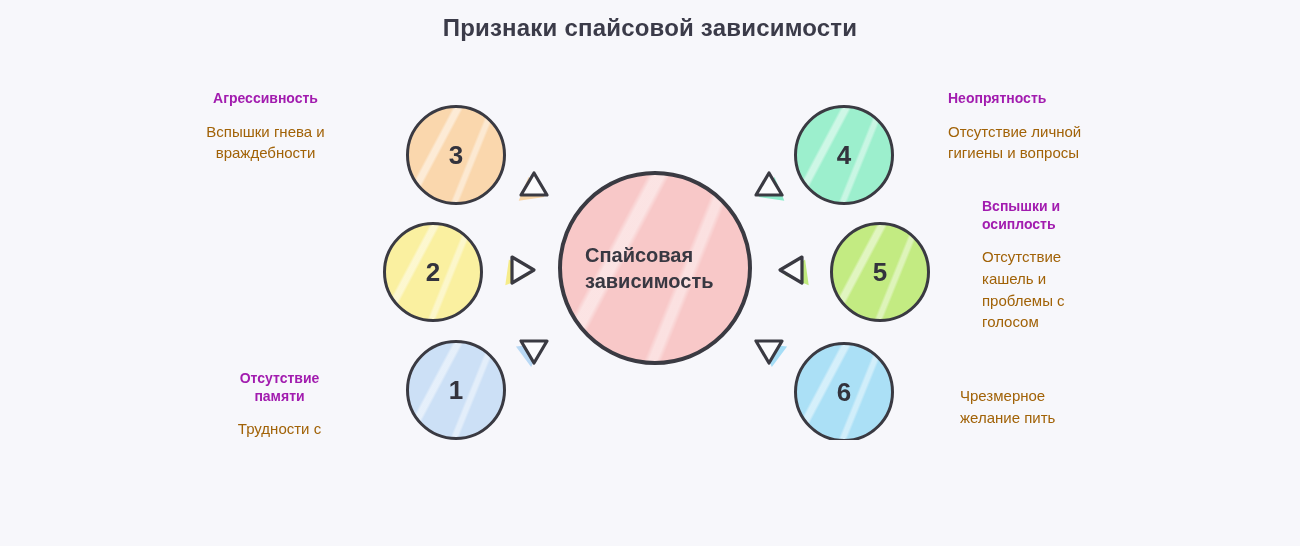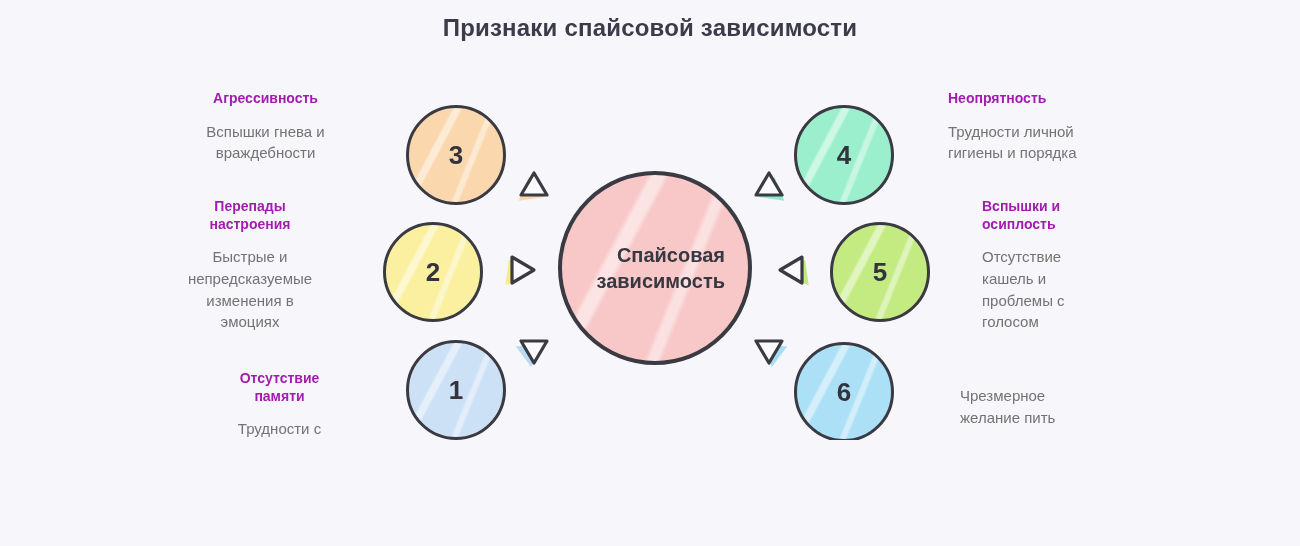--- a/index.html
+++ b/index.html
@@ -37,21 +37,21 @@
     border-radius:46% 52% 48% 50%;
     background:var(--c);opacity:.55;
     transform:rotate(12deg) translate(5px,-3px);
     z-index:-1;
   }
   .center-circle{
     left:558px;top:171px;width:194px;height:194px;
     border-width:4px;
   }
   .center-label{
-    display:block;width:140px;text-align:right;
+    display:block;width:140px;text-align:left;
     font-size:20px;font-weight:bold;color:#383842;line-height:1.3;
   }
   .node{width:100px;height:100px;}
   .node .num{font-size:26px;font-weight:bold;color:#33333d;}
   .n3{left:406px;top:105px;}
   .n2{left:383px;top:222px;}
   .n1{left:406px;top:340px;}
   .n4{left:794px;top:105px;}
   .n5{left:830px;top:222px;}
   .n6{left:794px;top:342px;}
@@ -64,21 +64,21 @@
   .a1{left:516px;top:334px;}
   .a4{left:751px;top:166px;}
   .a5{left:773px;top:252px;}
   .a6{left:751px;top:334px;}
   
   .label-block{position:absolute;}
   .label-block .heading{
     font-size:14px;font-weight:bold;color:#a21caf;line-height:1.25;margin:0;
   }
   .label-block .desc{
-    font-size:15px;color:#737373;line-height:1.45;margin-top:13px;
+    font-size:15px;color:#a16207;line-height:1.45;margin-top:13px;
   }
   .left-col{text-align:center;}
   .right-col{text-align:left;}
   .lb3{left:158px;top:90px;width:215px;}
   .lb3 .desc{max-width:158px;margin-left:auto;margin-right:auto;}
   .lb2{left:140px;top:198px;width:220px;}
   .lb2 .heading{max-width:130px;margin:0 auto;}
   .lb2 .desc{max-width:132px;margin-left:auto;margin-right:auto;}
   .lb1{left:172px;top:370px;width:215px;}
   .lb1 .heading{max-width:130px;margin:0 auto;}
@@ -143,32 +143,28 @@
   </svg>
   <svg class="arrow a6" viewBox="0 0 36 36" style="--c: #a5ddf6;">
     <polygon class="shadow" points="5,7 31,7 18,29" transform="translate(4,4) rotate(6 18 18)"></polygon>
     <polygon class="outline" points="5,7 31,7 18,29"></polygon>
   </svg>
 
   <div class="label-block left-col lb3">
     <div class="heading">Агрессивность</div>
     <div class="desc">Вспышки гнева и враждебности</div>
   </div>
-  <div class="label-block left-col lb2">
-    <div class="heading">Перепады настроения</div>
-    <div class="desc">Быстрые и непредсказуемые изменения в эмоциях</div>
-  </div>
   <div class="label-block left-col lb1">
     <div class="heading">Отсутствие памяти</div>
     <div class="desc">Трудности с запоминанием и ответами на вопросы</div>
   </div>
 
   <div class="label-block right-col lb4">
     <div class="heading">Неопрятность</div>
-    <div class="desc">Трудности личной гигиены и порядка</div>
+    <div class="desc">Отсутствие личной гигиены и вопросы</div>
   </div>
   <div class="label-block right-col lb5">
     <div class="heading">Вспышки и осиплость</div>
     <div class="desc">Отсутствие кашель и проблемы с голосом</div>
   </div>
   <div class="label-block right-col lb6">
     <div class="desc">Чрезмерное желание пить</div>
   </div>
 
 </div>

